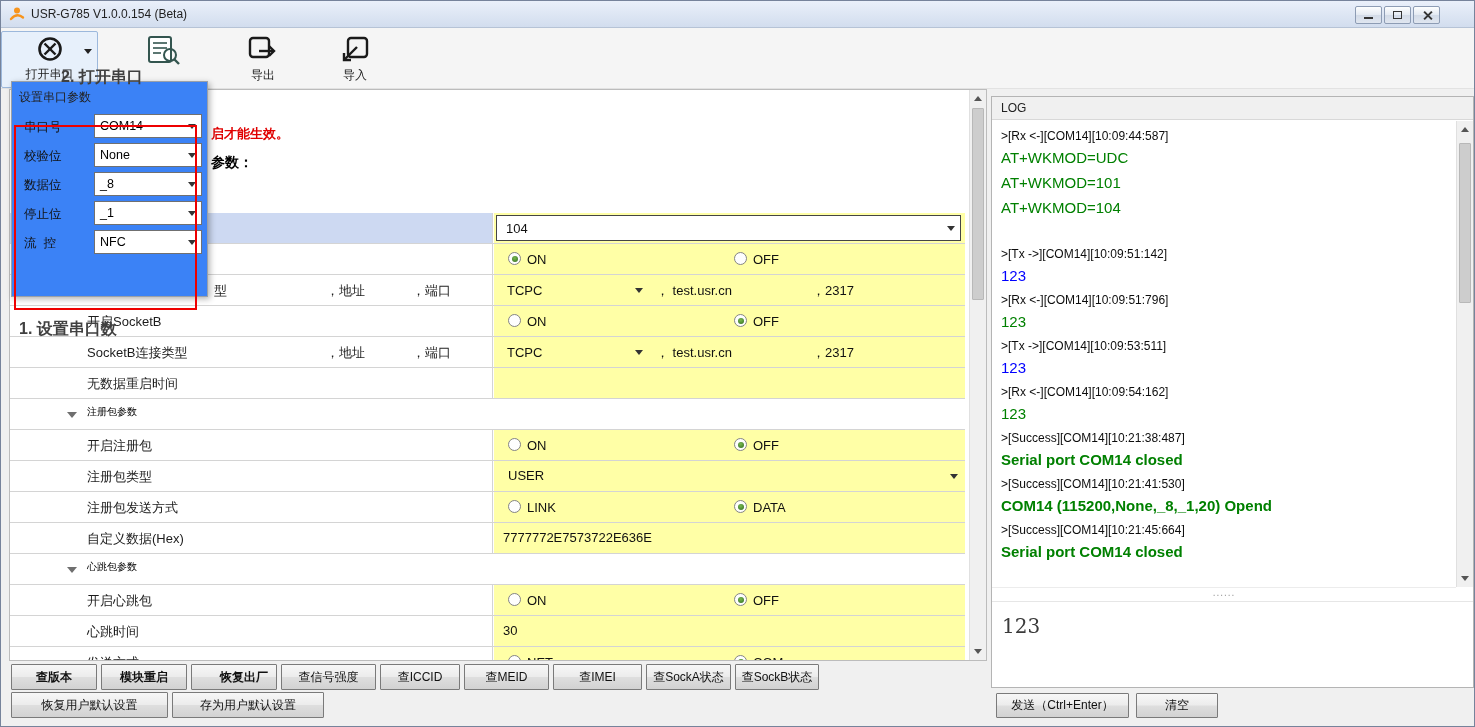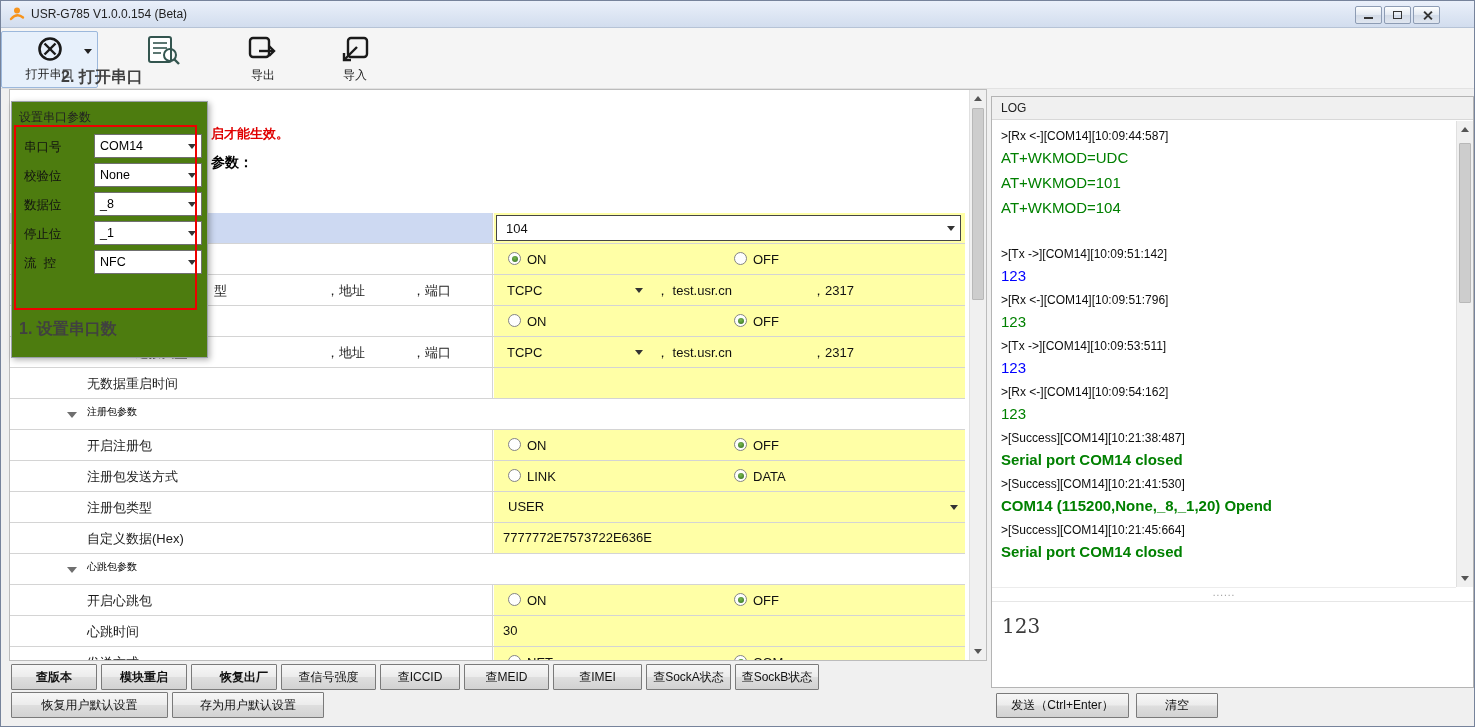--- a/index.html
+++ b/index.html
@@ -34,21 +34,21 @@
   .tool-caret { position:absolute; right:5px; top:17px; width:0; height:0;
     border-left:4px solid transparent; border-right:4px solid transparent; border-top:5px solid #222; }
 
   
   .annot { position:absolute; color:#404040; font-weight:bold; font-size:16px; z-index:45; white-space:pre; }
   #annot2 { left:60px; top:66px; }
   #annot1 { left:18px; top:318px; }
   .red-rect { position:absolute; left:13px; top:124px; width:183px; height:185px; border:2px solid #ee0000; z-index:50; pointer-events:none; }
 
   
-  .popup { position:absolute; left:10px; top:100px; width:197px; height:257px; background:#4d7c0f;
+  .popup { position:absolute; left:10px; top:80px; width:197px; height:216px; background:#3b82f6;
     border:1px solid #9aa0a8; box-shadow:2px 2px 6px rgba(0,0,0,.3); z-index:40; }
   .popup-title { height:30px; line-height:30px; padding-left:7px; font-size:12px; color:#222; }
   .popup-row { position:relative; height:29px; }
   .popup-label { position:absolute; left:12px; top:7px; font-size:12.5px; color:#111; white-space:pre; }
   .popup-combo { position:absolute; left:82px; top:2px; width:108px; height:24px; background:#fff;
     border:1px solid #707070; font-size:12.5px; }
   .popup-combo .combo-text { position:absolute; left:5px; top:4px; }
 
   
   .ccaret { position:absolute; right:5px; top:50%; margin-top:-2px; width:0; height:0;
@@ -281,42 +281,42 @@
               <span class="radio-text">ON</span>
             </span>
             <span class="radio-opt second">
               <span class="radio sel"></span>
               <span class="radio-text">OFF</span>
             </span>
           </div>
         </div>
         <div class="prow">
           <div class="plabel">
-            <span class="plab-text" style="left: 77px;">注册包发送方式</span>
-          </div>
-          <div class="pvalue">
-            <span class="radio-opt first">
-              <span class="radio"></span>
-              <span class="radio-text">LINK</span>
-            </span>
-            <span class="radio-opt second">
-              <span class="radio sel"></span>
-              <span class="radio-text">DATA</span>
-            </span>
-          </div>
-        </div>
-        <div class="prow">
-          <div class="plabel">
             <span class="plab-text" style="left: 77px;">注册包类型</span>
           </div>
           <div class="pvalue">
             <div class="vcombo combo-yellow">
               <span class="combo-text">USER</span>
               <span class="ccaret"></span>
             </div>
+          </div>
+        </div>
+        <div class="prow">
+          <div class="plabel">
+            <span class="plab-text" style="left: 77px;">注册包发送方式</span>
+          </div>
+          <div class="pvalue">
+            <span class="radio-opt first">
+              <span class="radio"></span>
+              <span class="radio-text">LINK</span>
+            </span>
+            <span class="radio-opt second">
+              <span class="radio sel"></span>
+              <span class="radio-text">DATA</span>
+            </span>
           </div>
         </div>
         <div class="prow">
           <div class="plabel">
             <span class="plab-text" style="left: 77px;">自定义数据(Hex)</span>
           </div>
           <div class="pvalue">
             <span class="val-text">7777772E7573722E636E</span>
           </div>
         </div>

